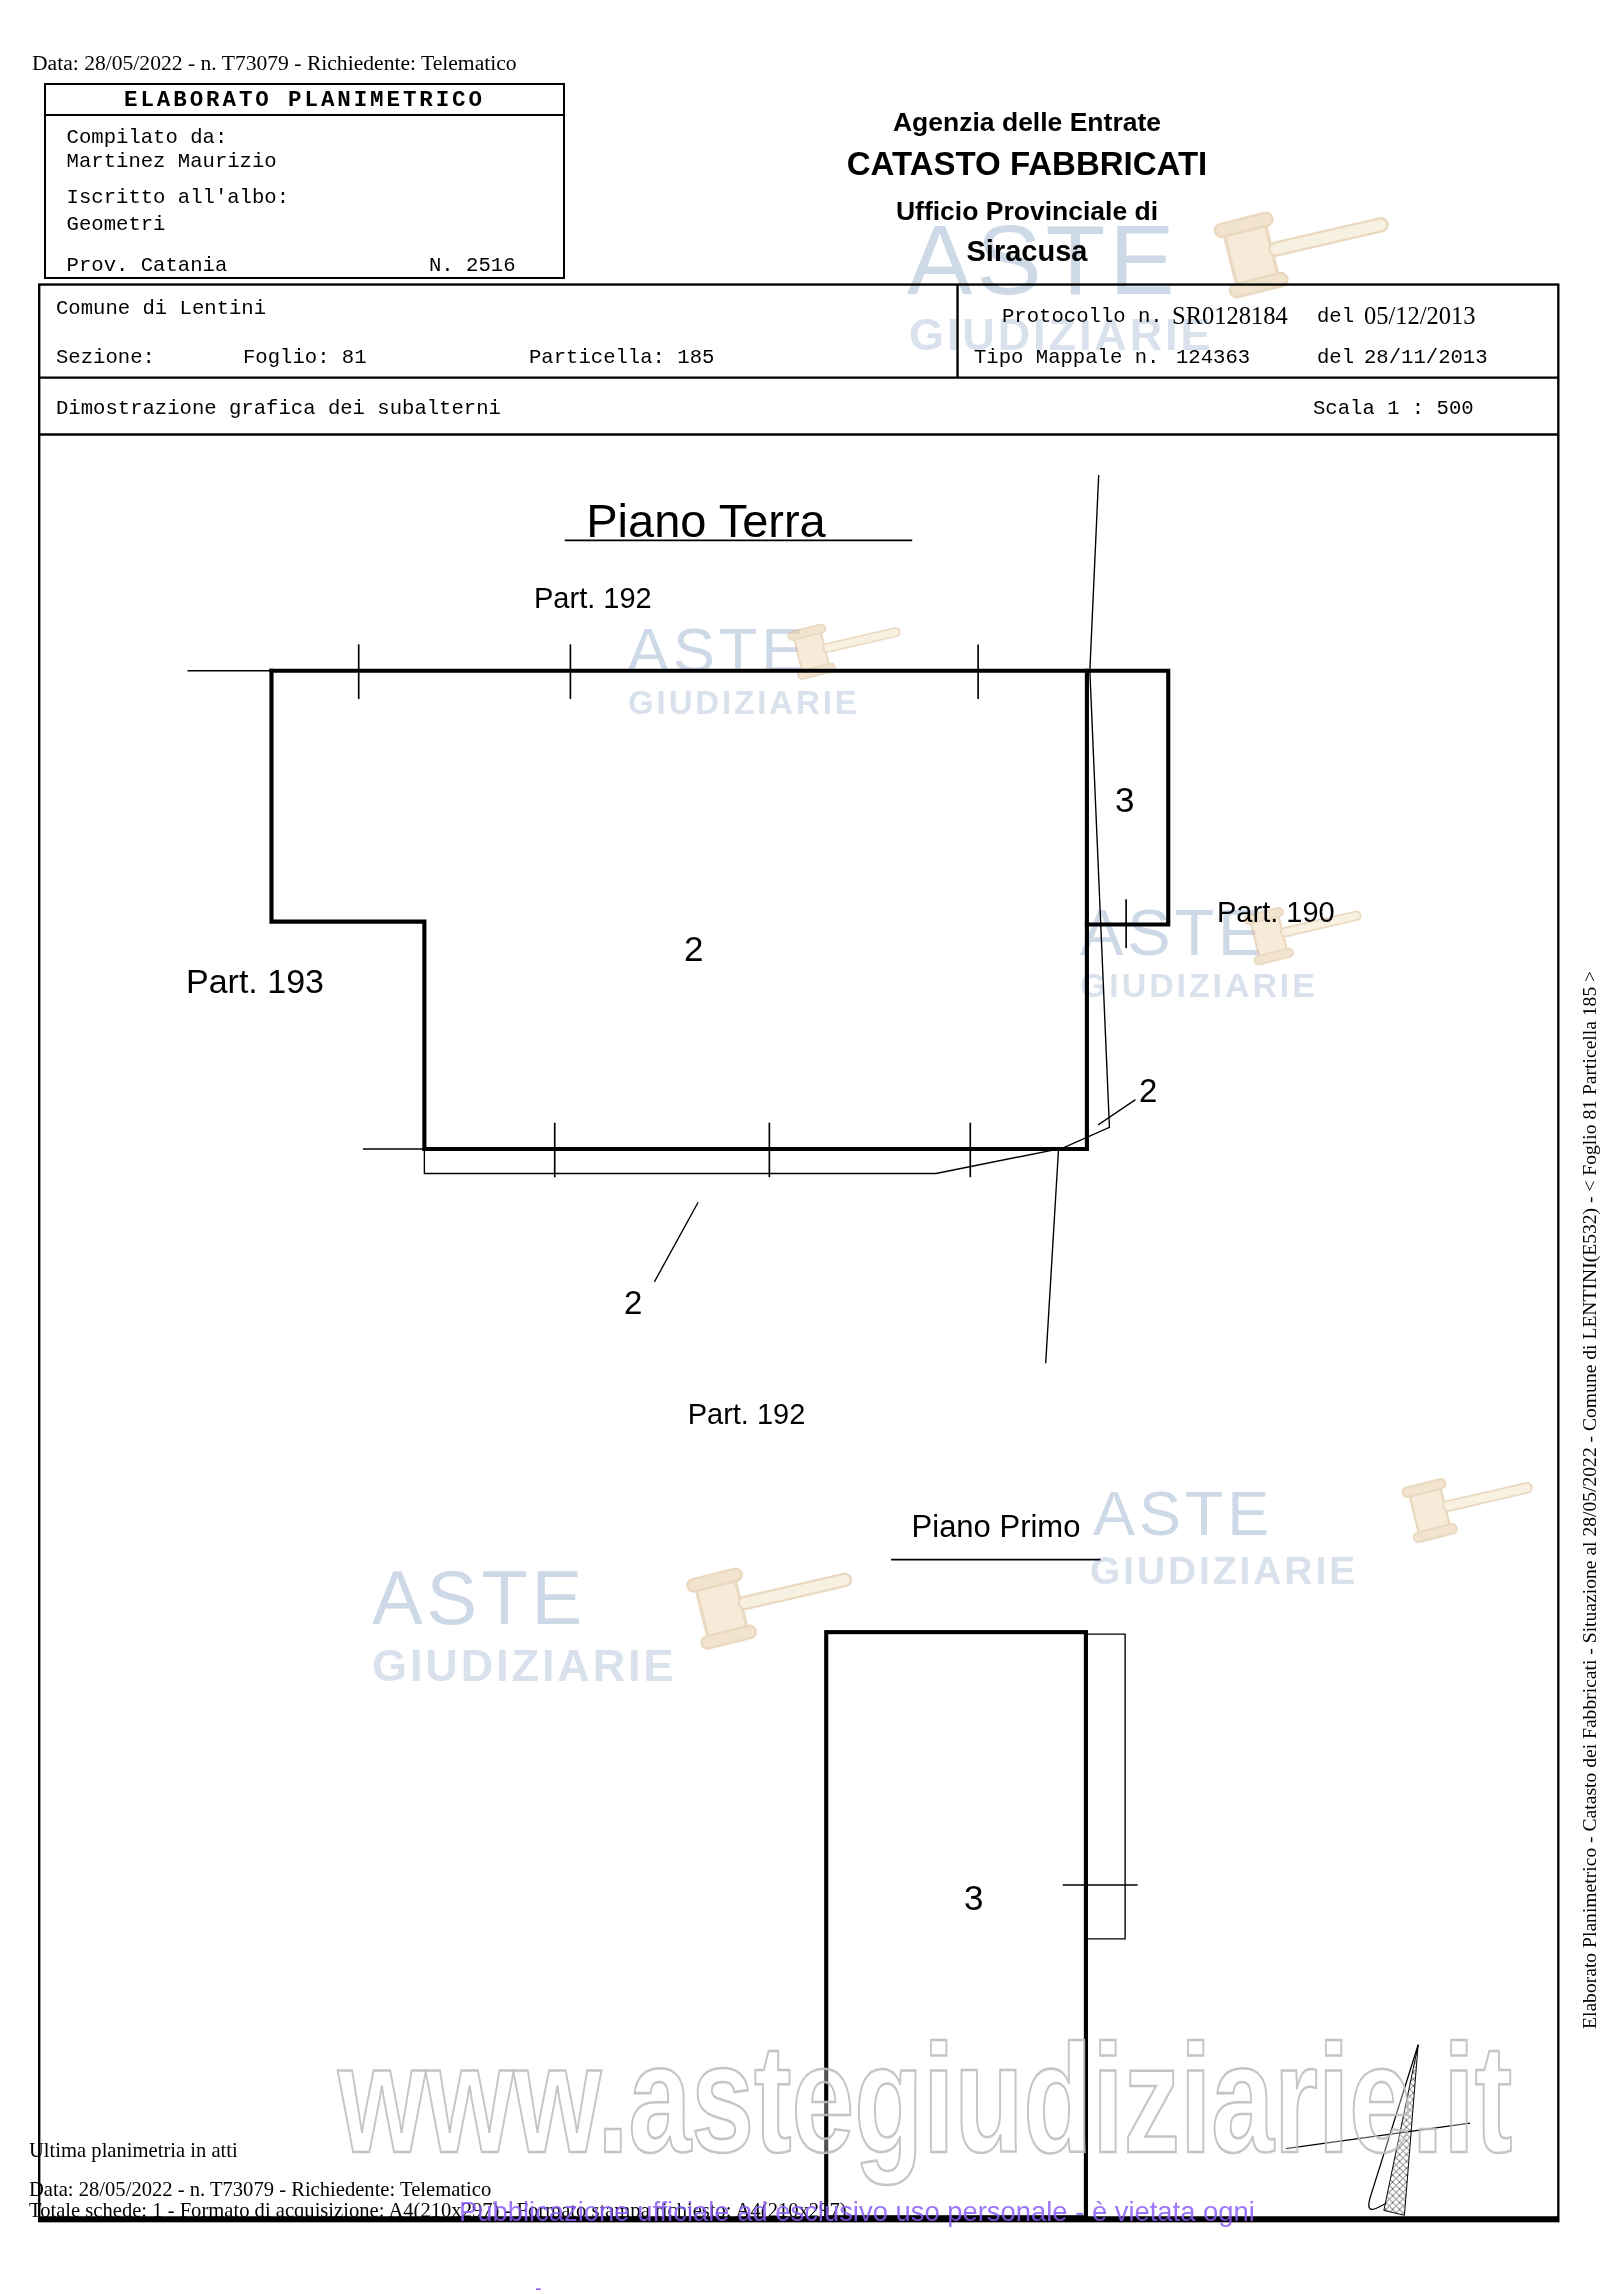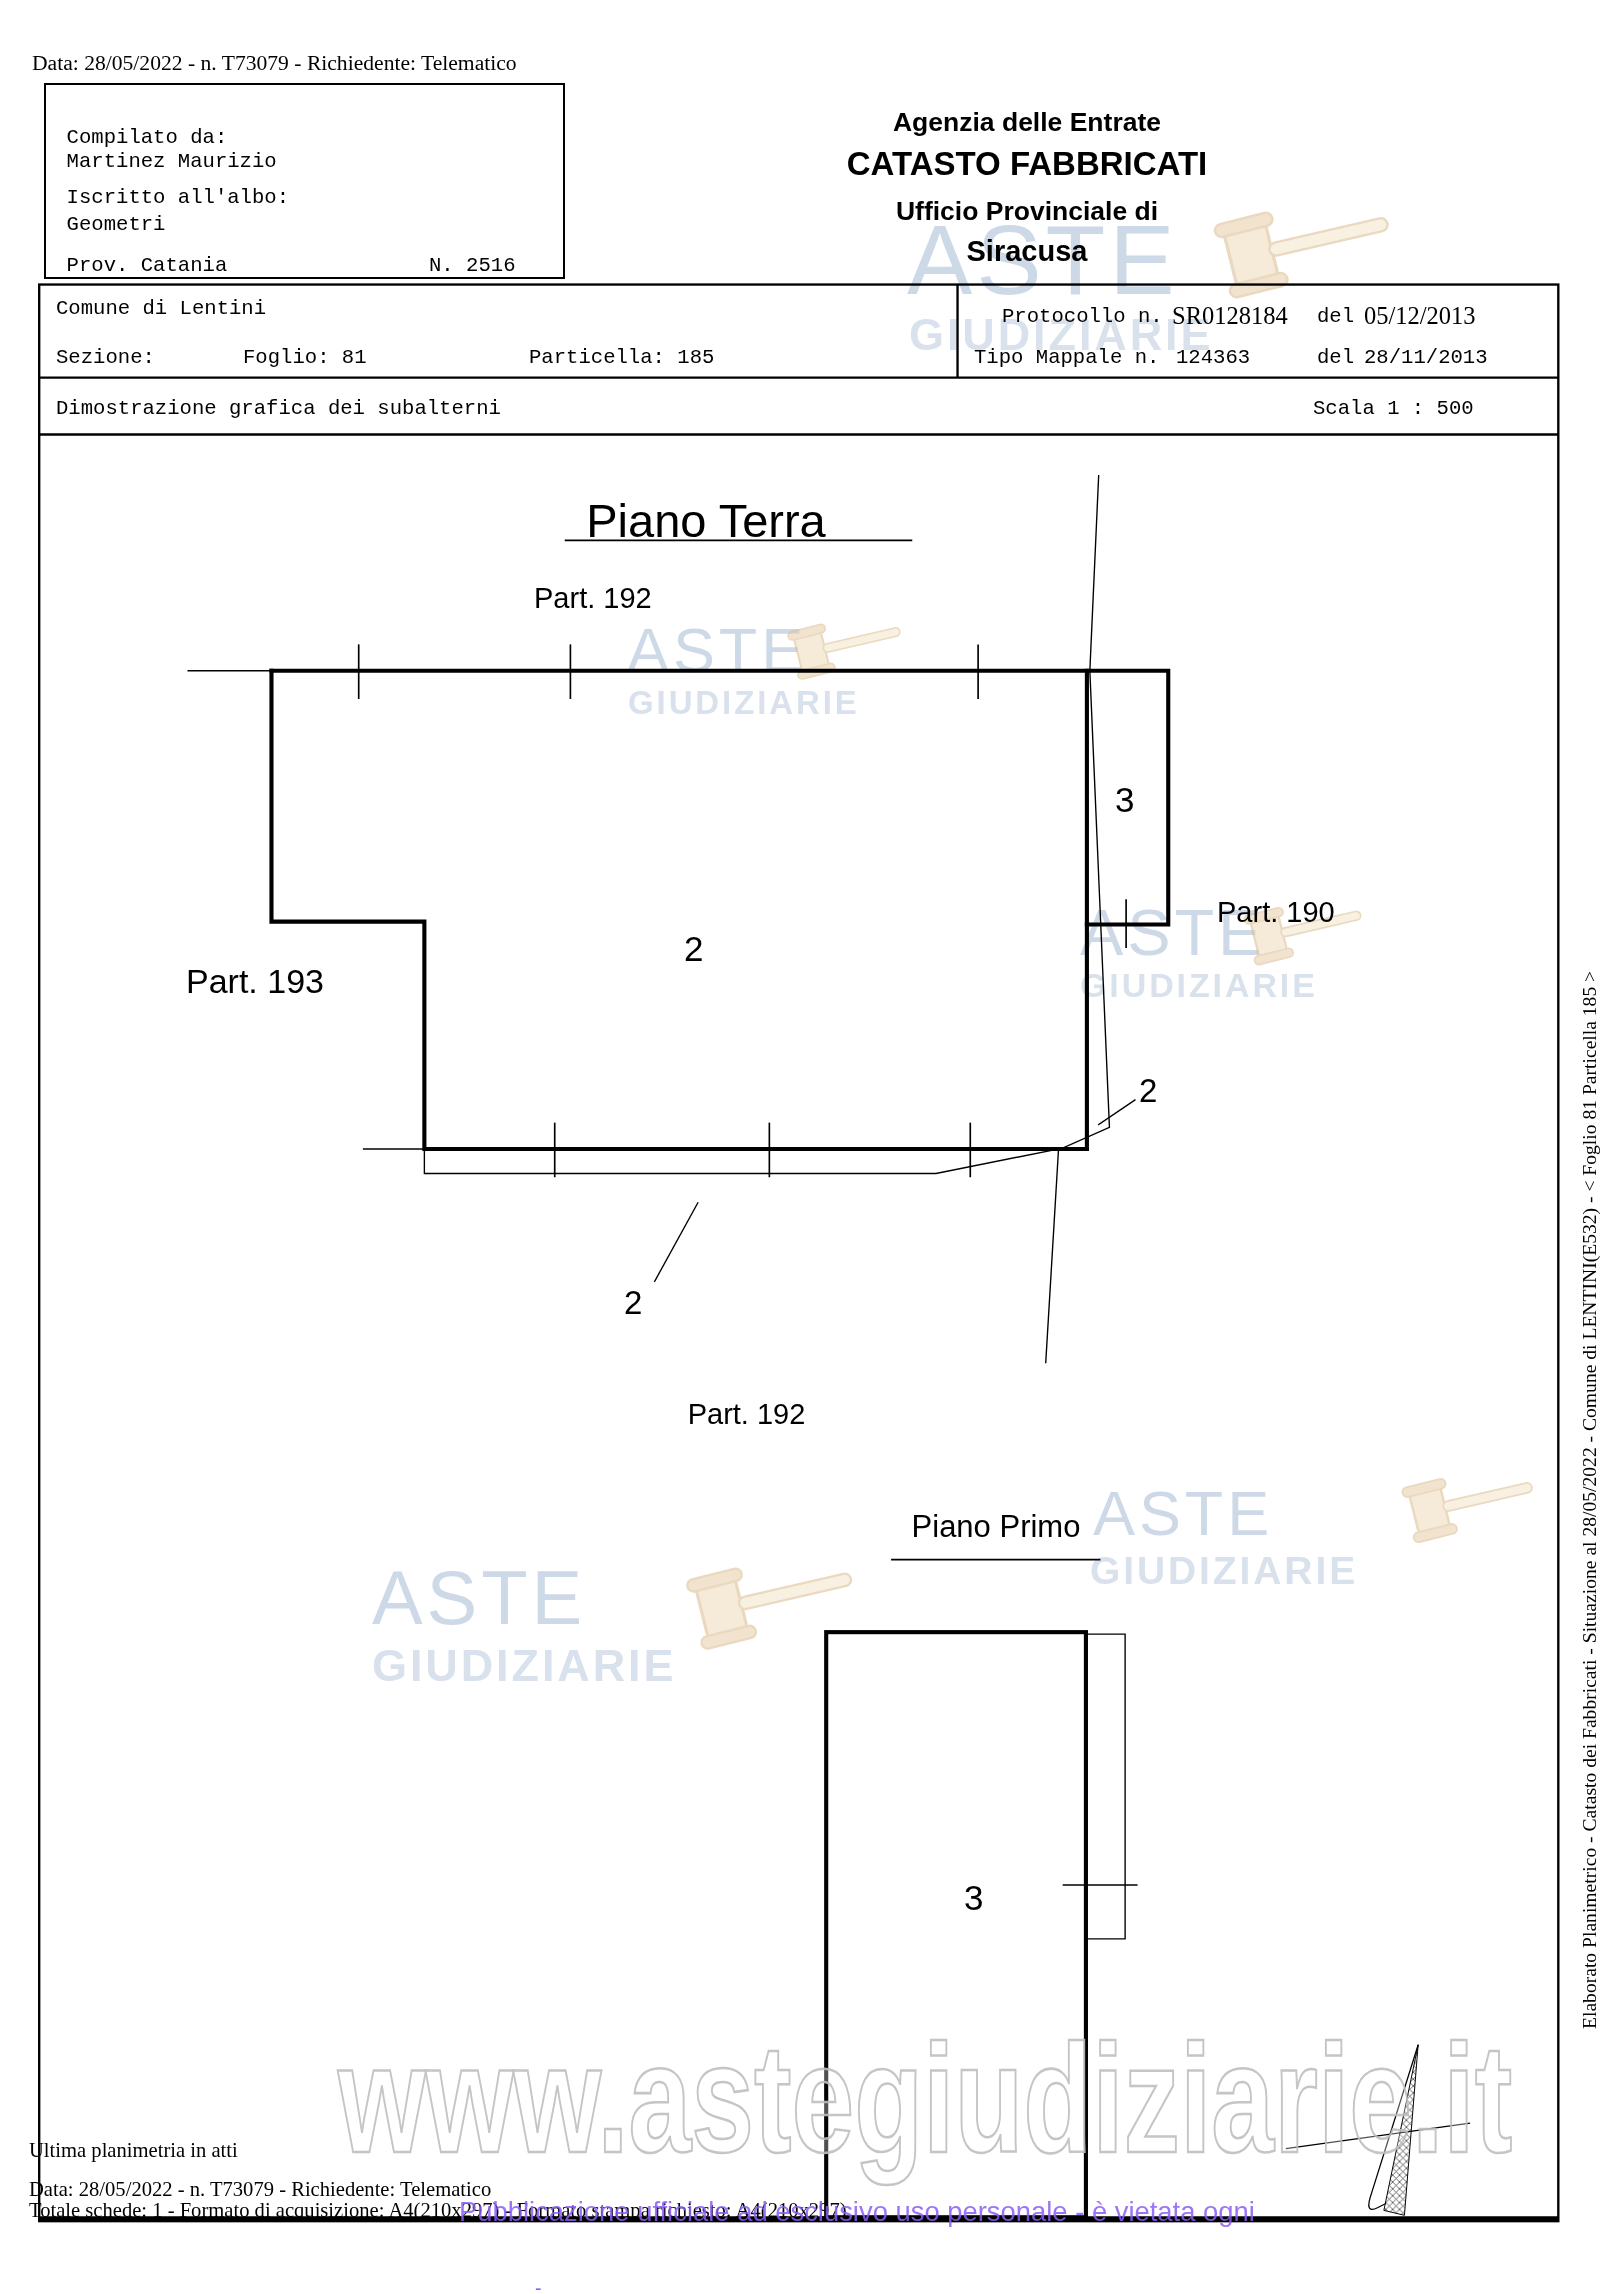--- a/index.html
+++ b/index.html
@@ -131,20 +131,21 @@
     <g stroke="#000" fill="none" stroke-width="1.3">
       <path d="M1447,2086 L1398,2242 Q1393,2259 1406,2252 L1414,2248"></path>
       <polygon points="1447,2086 1412,2255 1433,2260" fill="url(#xhatch)" stroke-width="1"></polygon>
       <line x1="1312" y1="2192" x2="1500" y2="2166"></line>
     </g>
   </svg>
 
   <div class="abs serif" style="left:32px;top:53px;font-size:21.6px;">Data: 28/05/2022 - n. T73079 - Richiedente: Telematico</div>
 
   <div class="elab mono">
+    <div class="elab-title mono">ELABORATO PLANIMETRICO</div>
     <div class="abs" style="left:20.6px;top:43px;font-size:20.6px;">Compilato da:</div>
     <div class="abs" style="left:20.6px;top:67px;font-size:20.6px;">Martinez Maurizio</div>
     <div class="abs" style="left:20.6px;top:103px;font-size:20.6px;">Iscritto all'albo:</div>
     <div class="abs" style="left:20.6px;top:130px;font-size:20.6px;">Geometri</div>
     <div class="abs" style="left:20.6px;top:171px;font-size:20.6px;">Prov. Catania</div>
     <div class="abs" style="left:383px;top:171px;font-size:20.6px;">N. 2516</div>
   </div>
 
   <div class="abs sans b center" style="left:831px;top:109px;width:392px;font-size:26.5px;">Agenzia delle Entrate</div>
   <div class="abs sans b center" style="left:831px;top:147px;width:392px;font-size:33px;">CATASTO FABBRICATI</div>

